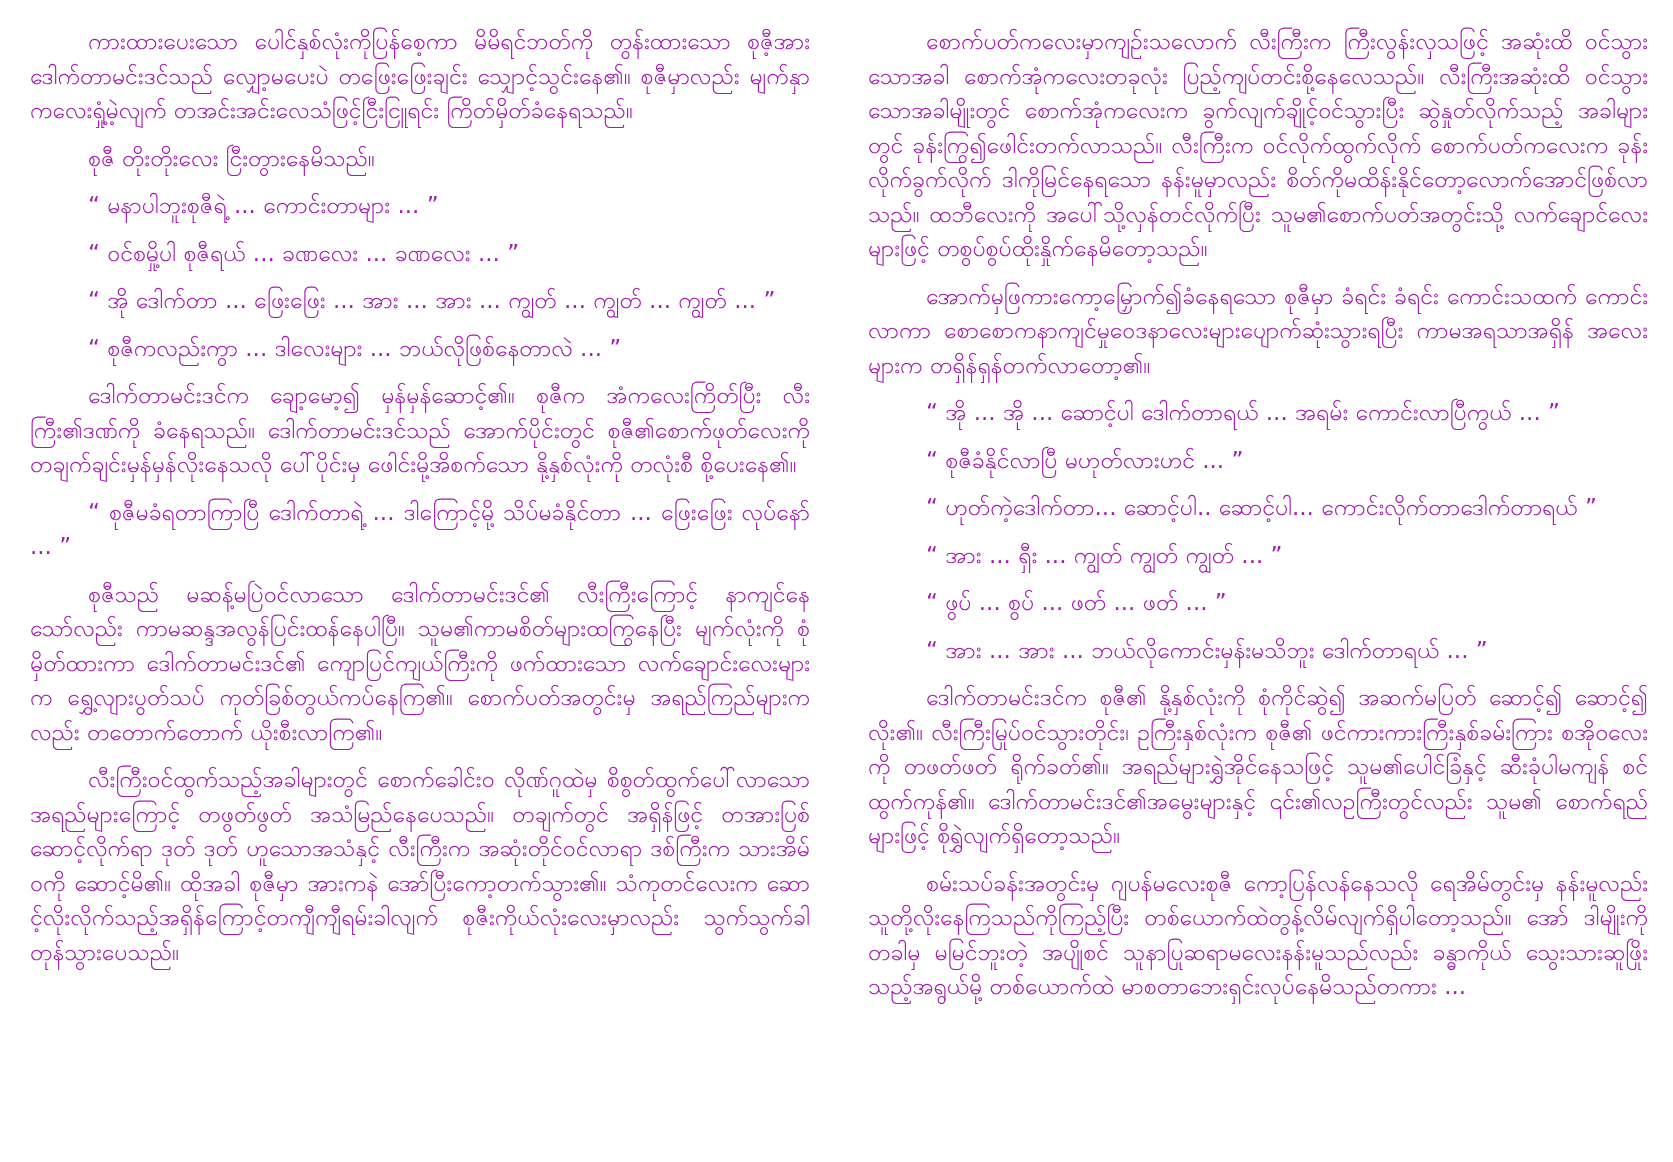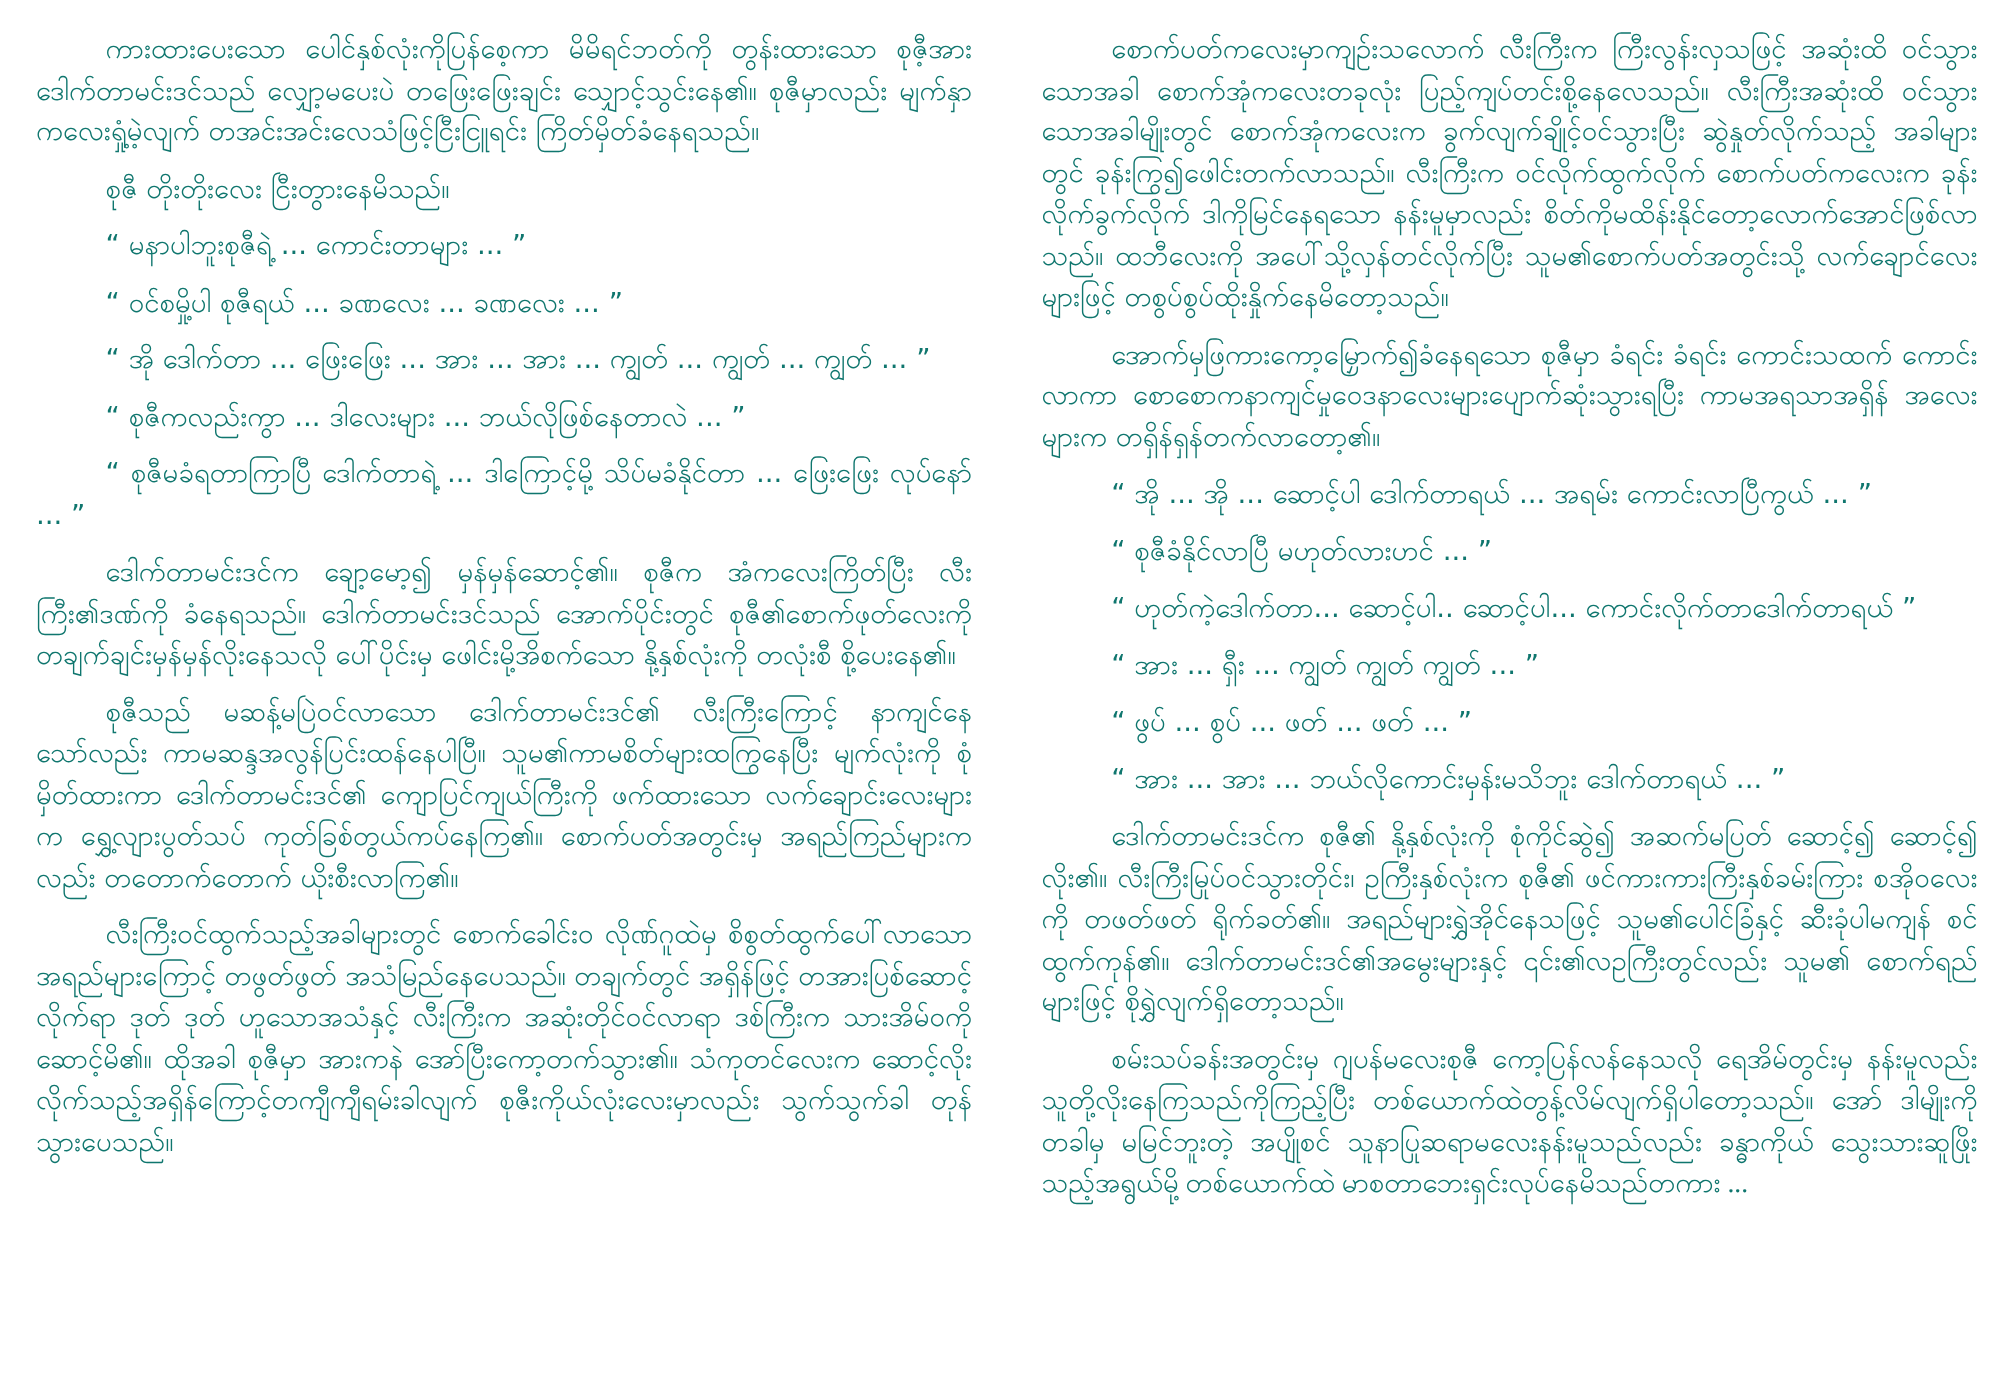--- a/index.html
+++ b/index.html
@@ -22,41 +22,40 @@
   .column {
     width: 780px;
     flex: 0 0 780px;
   }
   p.para {
     margin: 0 0 13px 0;
     font-size: 23px;
     line-height: 1.5;
     text-align: justify;
     text-indent: 58px;
-    color: #0f766e;
+    color: #a21caf;
     word-break: normal;
   }
   p.para:last-child {
     margin-bottom: 0;
-    font-family: Liberation Serif, serif;
   }
 </style>
 </head>
 <body>
 
 <div class="page">
   <div class="column">
     <p class="para">ကားထားပေးသော ပေါင်နှစ်လုံးကိုပြန်စေ့ကာ မိမိရင်ဘတ်ကို တွန်းထားသော စုဇီ့အား ဒေါက်တာမင်းဒင်သည် လျှော့မပေးပဲ တဖြေးဖြေးချင်း သျှောင့်သွင်းနေ၏။ စုဇီမှာလည်း မျက်နှာကလေးရှုံ့မဲ့လျက် တအင်းအင်းလေသံဖြင့်ငြီးငြူရင်း ကြိတ်မှိတ်ခံနေရသည်။</p>
     <p class="para">စုဇီ တိုးတိုးလေး ငြီးတွားနေမိသည်။</p>
     <p class="para">“ မနာပါဘူးစုဇီရဲ့ ... ကောင်းတာများ ... ”</p>
     <p class="para">“ ဝင်စမှို့ပါ စုဇီရယ် ... ခဏလေး ... ခဏလေး ... ”</p>
     <p class="para">“ အို ဒေါက်တာ ... ဖြေးဖြေး ... အား ... အား ... ကျွတ် ... ကျွတ် ... ကျွတ် ... ”</p>
     <p class="para">“ စုဇီကလည်းကွာ ... ဒါလေးများ ... ဘယ်လိုဖြစ်နေတာလဲ ... ”</p>
+    <p class="para">ဒေါက်တာမင်းဒင်က ချော့မော့၍ မှန်မှန်ဆောင့်၏။ စုဇီက အံကလေးကြိတ်ပြီး လီးကြီး၏ဒဏ်ကို ခံနေရသည်။ ဒေါက်တာမင်းဒင်သည် အောက်ပိုင်းတွင် စုဇီ၏စောက်ဖုတ်လေးကို တချက်ချင်းမှန်မှန်လိုးနေသလို ပေါ်ပိုင်းမှ ဖေါင်းမို့အိစက်သော နို့နှစ်လုံးကို တလုံးစီ စို့ပေးနေ၏။</p>
     <p class="para">“ စုဇီမခံရတာကြာပြီ ဒေါက်တာရဲ့ ... ဒါကြောင့်မို့ သိပ်မခံနိုင်တာ ... ဖြေးဖြေး လုပ်နော် ... ”</p>
-    <p class="para">ဒေါက်တာမင်းဒင်က ချော့မော့၍ မှန်မှန်ဆောင့်၏။ စုဇီက အံကလေးကြိတ်ပြီး လီးကြီး၏ဒဏ်ကို ခံနေရသည်။ ဒေါက်တာမင်းဒင်သည် အောက်ပိုင်းတွင် စုဇီ၏စောက်ဖုတ်လေးကို တချက်ချင်းမှန်မှန်လိုးနေသလို ပေါ်ပိုင်းမှ ဖေါင်းမို့အိစက်သော နို့နှစ်လုံးကို တလုံးစီ စို့ပေးနေ၏။</p>
     <p class="para">စုဇီသည် မဆန့်မပြဲဝင်လာသော ဒေါက်တာမင်းဒင်၏ လီးကြီးကြောင့် နာကျင်နေသော်လည်း ကာမဆန္ဒအလွန်ပြင်းထန်နေပါပြီ။ သူမ၏ကာမစိတ်များထကြွနေပြီး မျက်လုံးကို စုံမှိတ်ထားကာ ဒေါက်တာမင်းဒင်၏ ကျောပြင်ကျယ်ကြီးကို ဖက်ထားသော လက်ချောင်းလေးများက ရွှေ့လျားပွတ်သပ် ကုတ်ခြစ်တွယ်ကပ်နေကြ၏။ စောက်ပတ်အတွင်းမှ အရည်ကြည်များကလည်း တတောက်တောက် ယိုးစီးလာကြ၏။</p>
     <p class="para">လီးကြီးဝင်ထွက်သည့်အခါများတွင် စောက်ခေါင်းဝ လိုဏ်ဂူထဲမှ စိစွတ်ထွက်ပေါ်လာသော အရည်များကြောင့် တဖွတ်ဖွတ် အသံမြည်နေပေသည်။ တချက်တွင် အရှိန်ဖြင့် တအားပြစ်ဆောင့်လိုက်ရာ ဒုတ် ဒုတ် ဟူသောအသံနှင့် လီးကြီးက အဆုံးတိုင်ဝင်လာရာ ဒစ်ကြီးက သားအိမ်ဝကို ဆောင့်မိ၏။ ထိုအခါ စုဇီမှာ အားကနဲ အော်ပြီးကော့တက်သွား၏။ သံကုတင်လေးက ဆောင့်လိုးလိုက်သည့်အရှိန်ကြောင့်တကျီကျီရမ်းခါလျက် စုဇီးကိုယ်လုံးလေးမှာလည်း သွက်သွက်ခါ တုန်သွားပေသည်။</p>
   </div>
   <div class="column">
     <p class="para">စောက်ပတ်ကလေးမှာကျဉ်းသလောက် လီးကြီးက ကြီးလွန်းလှသဖြင့် အဆုံးထိ ဝင်သွားသောအခါ စောက်အုံကလေးတခုလုံး ပြည့်ကျပ်တင်းစို့နေလေသည်။ လီးကြီးအဆုံးထိ ဝင်သွားသောအခါမျိုးတွင် စောက်အုံကလေးက ခွက်လျက်ချိုင့်ဝင်သွားပြီး ဆွဲနှုတ်လိုက်သည့် အခါများတွင် ခုန်းကြွ၍ဖေါင်းတက်လာသည်။ လီးကြီးက ဝင်လိုက်ထွက်လိုက် စောက်ပတ်ကလေးက ခုန်းလိုက်ခွက်လိုက် ဒါကိုမြင်နေရသော နန်းမူမှာလည်း စိတ်ကိုမထိန်းနိုင်တော့လောက်အောင်ဖြစ်လာသည်။ ထဘီလေးကို အပေါ်သို့လှန်တင်လိုက်ပြီး သူမ၏စောက်ပတ်အတွင်းသို့ လက်ချောင်လေးများဖြင့် တစွပ်စွပ်ထိုးနှိုက်နေမိတော့သည်။</p>
     <p class="para">အောက်မှဖြကားကော့မြှောက်၍ခံနေရသော စုဇီမှာ ခံရင်း ခံရင်း ကောင်းသထက် ကောင်းလာကာ စောစောကနာကျင်မှုဝေဒနာလေးများပျောက်ဆုံးသွားရပြီး ကာမအရသာအရှိန် အလေးများက တရှိန်ရှန်တက်လာတော့၏။</p>
     <p class="para">“ အို ... အို ... ဆောင့်ပါ ဒေါက်တာရယ် ... အရမ်း ကောင်းလာပြီကွယ် ... ”</p>
     <p class="para">“ စုဇီခံနိုင်လာပြီ မဟုတ်လားဟင် ... ”</p>
     <p class="para">“ ဟုတ်ကဲ့ဒေါက်တာ... ဆောင့်ပါ.. ဆောင့်ပါ... ကောင်းလိုက်တာဒေါက်တာရယ် ”</p>
     <p class="para">“ အား ... ရှီး ... ကျွတ် ကျွတ် ကျွတ် ... ”</p>

